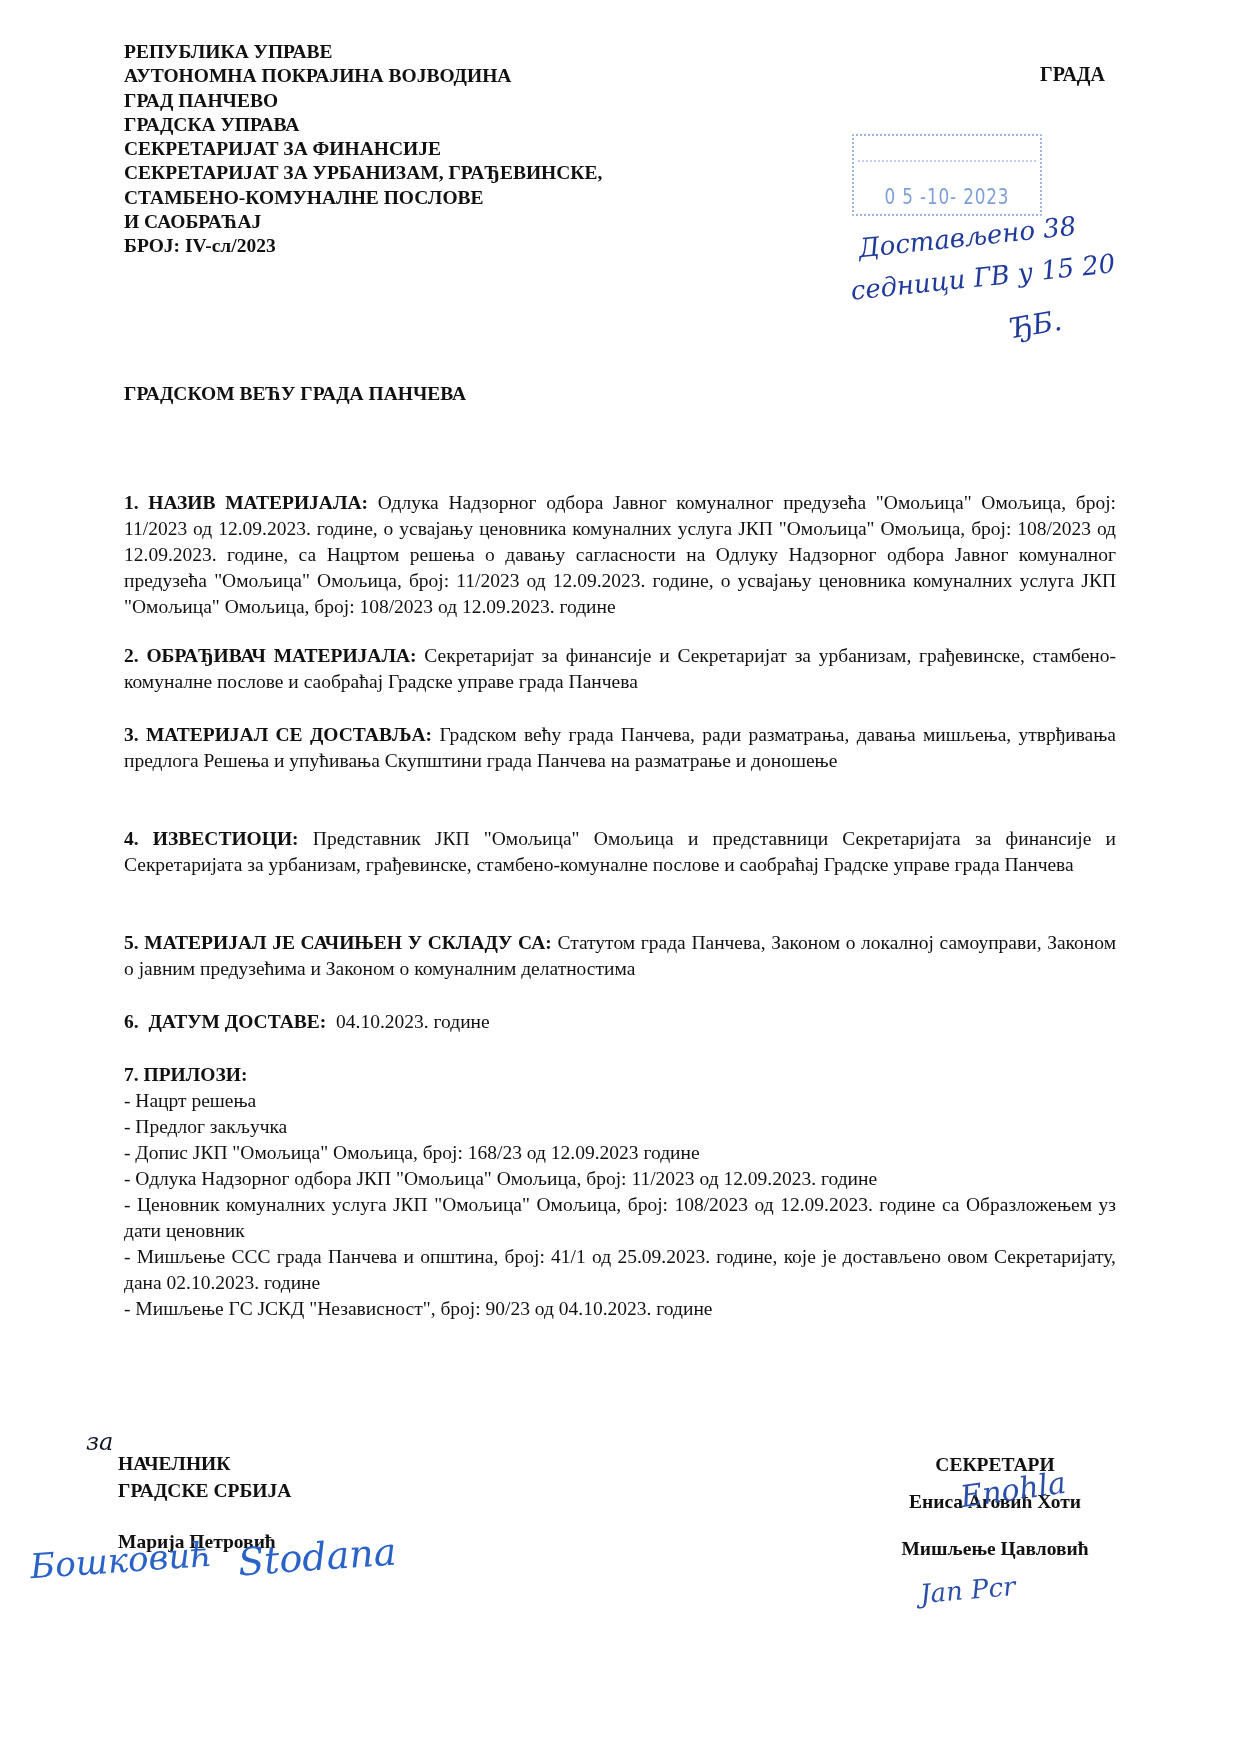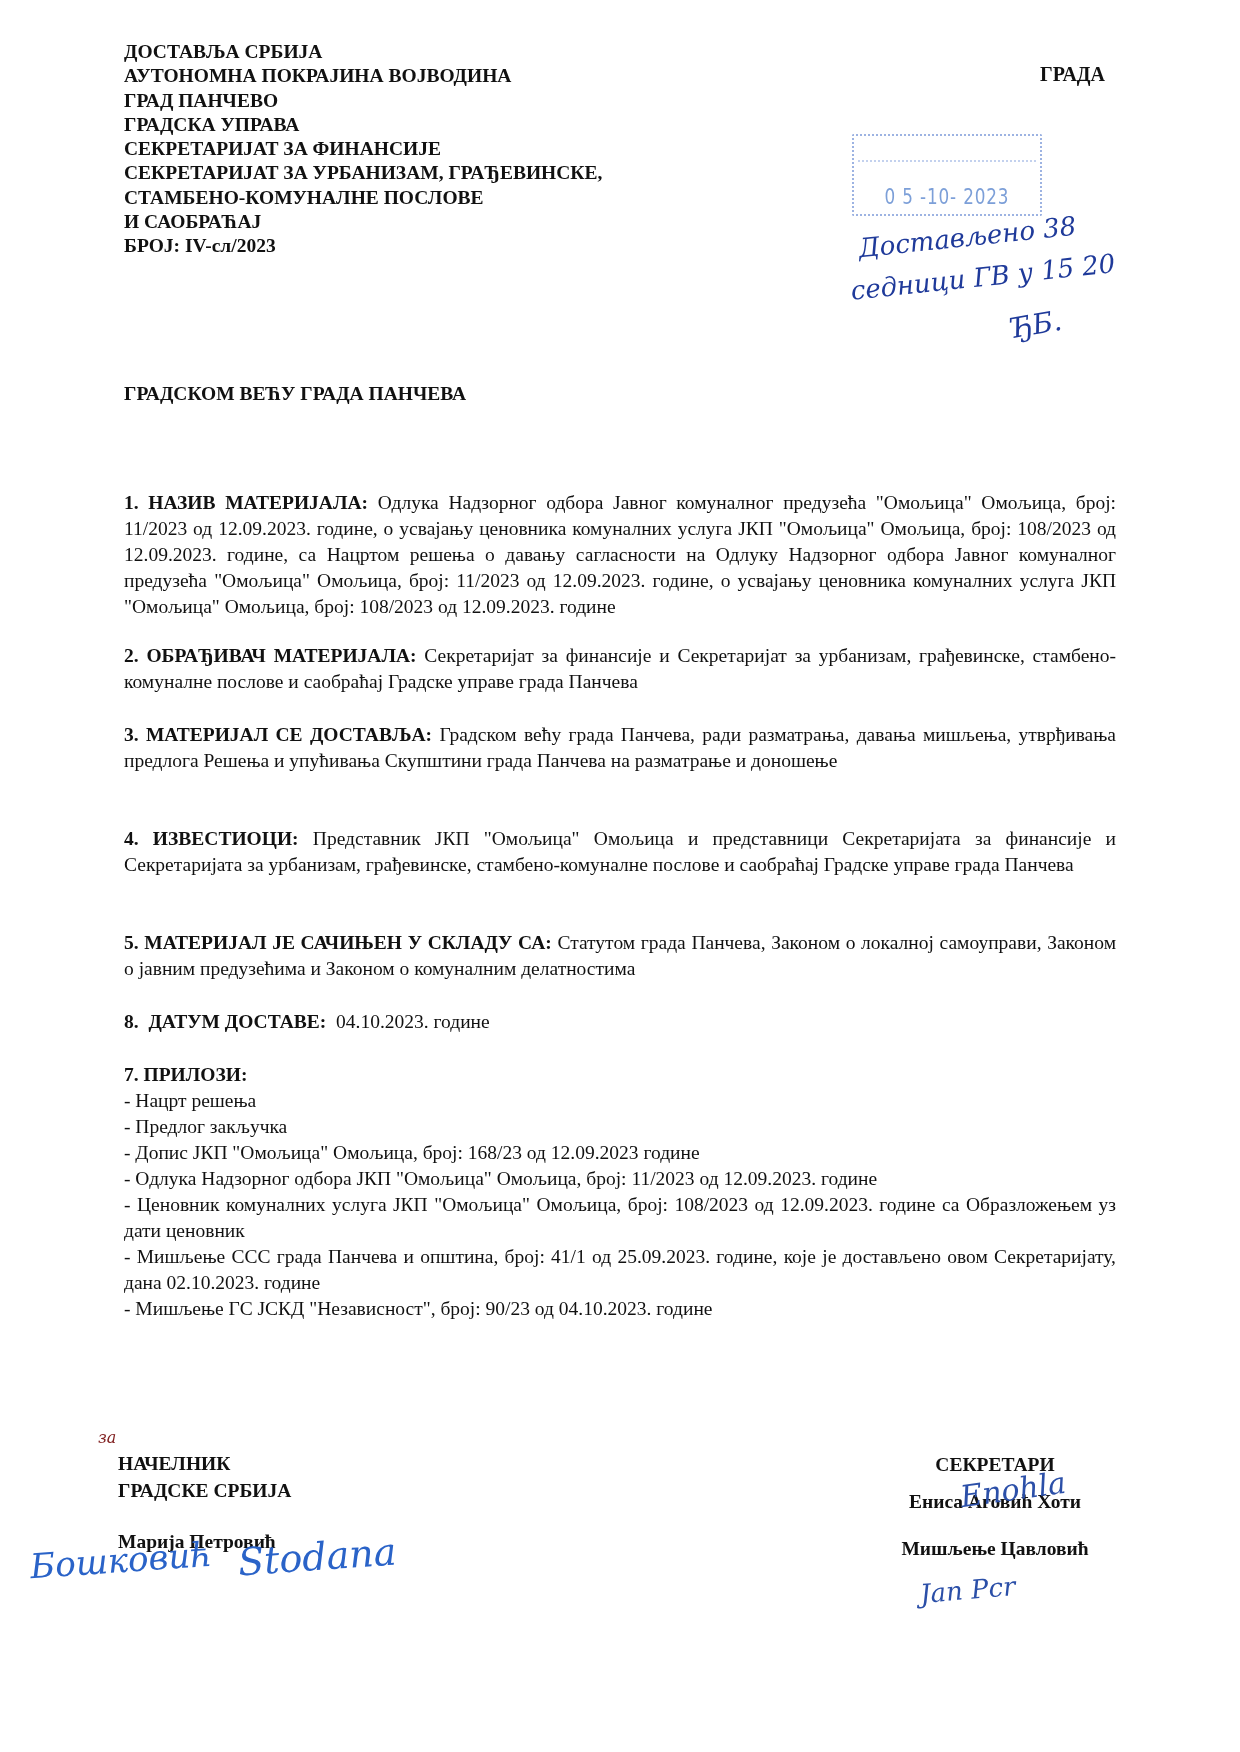--- a/index.html
+++ b/index.html
@@ -121,33 +121,33 @@
     }
     .sign-right .name1 { margin-top: 10px; }
     .sign-right .name2 { margin-top: 20px; }
 
     .sig {
       position: absolute;
       font-family: "DejaVu Serif", serif;
       font-style: italic;
       color: #2a63c8;
     }
-    .sig-pre { left: 98px; top: 1428px; font-size: 16px; color: #7f1d1d; }
+    .sig-pre { left: 86px; top: 1428px; font-size: 24px; color: #0f172a; }
     .sig-left-1 { left: 30px; top: 1540px; font-size: 34px; transform: rotate(-4deg); }
     .sig-left-2 { left: 238px; top: 1535px; font-size: 38px; transform: rotate(-4deg); }
     .sig-right-1 { left: 960px; top: 1472px; font-size: 30px; color: #2b4fa8; transform: rotate(-8deg); }
     .sig-right-2 { left: 920px; top: 1575px; font-size: 26px; color: #2b4fa8; transform: rotate(-5deg); }
   </style>
 </head>
 <body>
 
 <div class="page">
 
   <div class="header-block">
-    <div>ДОСТАВЉА СРБИЈА</div>
+    <div>РЕПУБЛИКА УПРАВЕ</div>
     <div>АУТОНОМНА ПОКРАЈИНА ВОЈВОДИНА</div>
     <div>ГРАД ПАНЧЕВО</div>
     <div>ГРАДСКА УПРАВА</div>
     <div>СЕКРЕТАРИЈАТ ЗА ФИНАНСИЈЕ</div>
     <div>СЕКРЕТАРИЈАТ ЗА УРБАНИЗАМ, ГРАЂЕВИНСКЕ,</div>
     <div>СТАМБЕНО-КОМУНАЛНЕ ПОСЛОВЕ</div>
     <div>И САОБРАЋАЈ</div>
     <div>БРОЈ: IV-сл/2023</div>
   </div>
 
@@ -177,21 +177,21 @@
 
   <div class="body-text sec-4">
     <span class="lbl">4. ИЗВЕСТИОЦИ:</span><span> Представник ЈКП "Омољица" Омољица и представници Секретаријата за финансије и Секретаријата за урбанизам, грађевинске, стамбено-комуналне послове и саобраћај Градске управе града Панчева</span>
   </div>
 
   <div class="body-text sec-5">
     <span class="lbl">5. МАТЕРИЈАЛ ЈЕ САЧИЊЕН У СКЛАДУ СА:</span><span> Статутом града Панчева, Законом о локалној самоуправи, Законом о јавним предузећима и Законом о комуналним делатностима</span>
   </div>
 
   <div class="body-text sec-6">
-    <span class="lbl" style="white-space:pre;">8.  ДАТУМ ДОСТАВЕ:</span><span style="white-space:pre;">  04.10.2023. године</span>
+    <span class="lbl" style="white-space:pre;">6.  ДАТУМ ДОСТАВЕ:</span><span style="white-space:pre;">  04.10.2023. године</span>
   </div>
 
   <div class="body-text sec-7">
     <div class="lbl">7. ПРИЛОЗИ:</div>
     <ul class="attach-list">
       <li>- Нацрт решења</li>
       <li>- Предлог закључка</li>
       <li>- Допис ЈКП "Омољица" Омољица, број: 168/23 од 12.09.2023 године</li>
       <li>- Одлука Надзорног одбора ЈКП "Омољица" Омољица, број: 11/2023 од 12.09.2023. године</li>
       <li>- Ценовник комуналних услуга ЈКП "Омољица" Омољица, број: 108/2023 од 12.09.2023. године са Образложењем уз дати ценовник</li>

